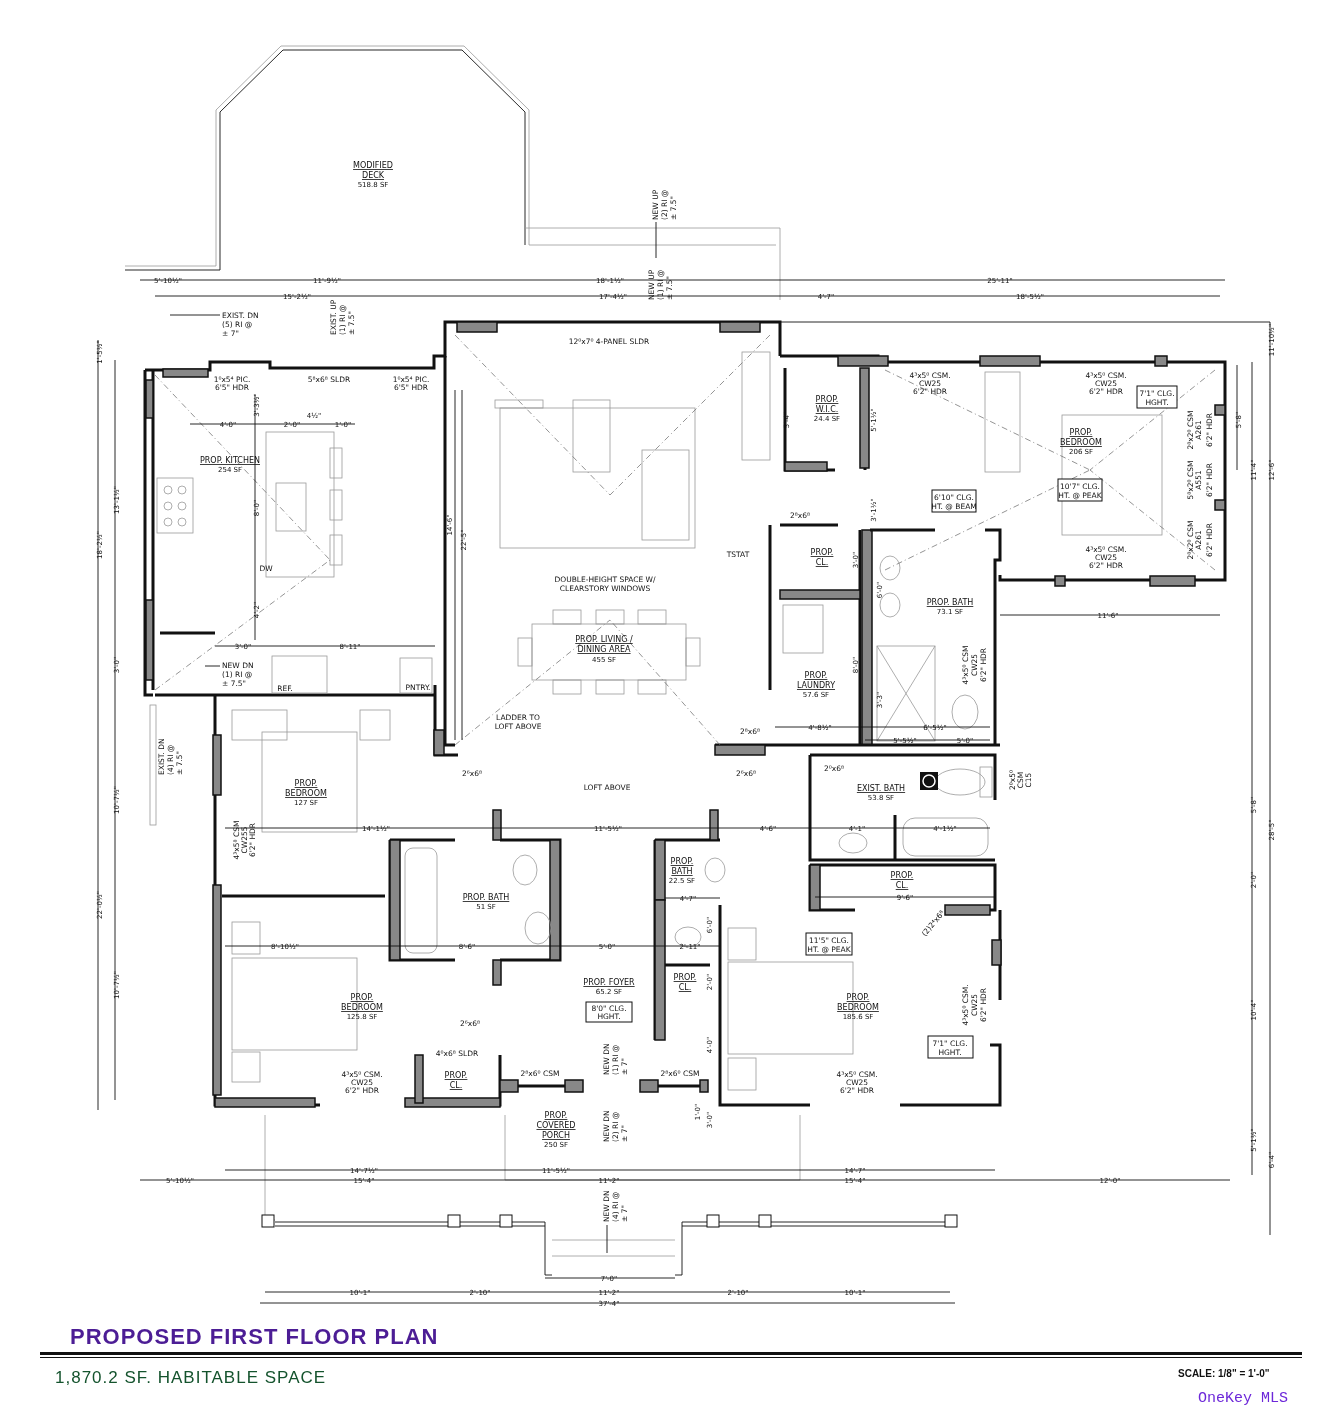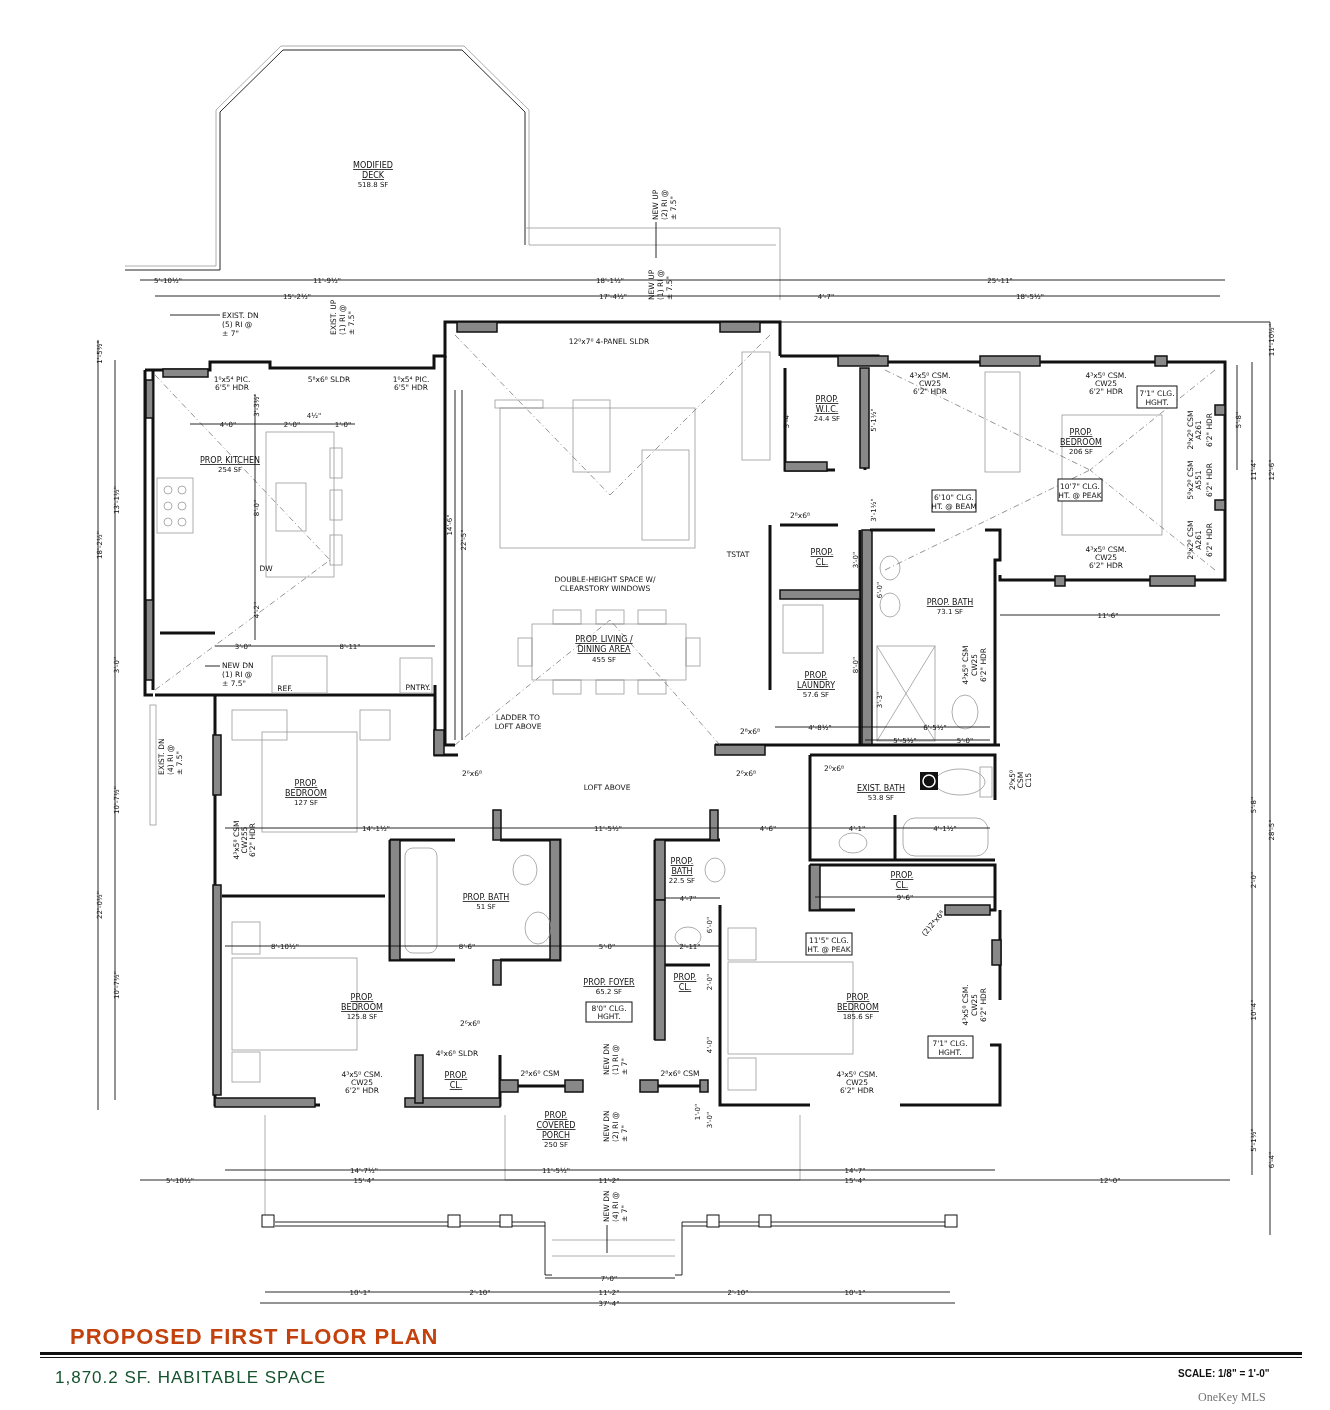--- a/index.html
+++ b/index.html
@@ -11,29 +11,29 @@
   .sf  { font-family: "DejaVu Sans", sans-serif; font-size: 7px; fill: #111; }
   .dim { font-family: "DejaVu Sans", sans-serif; font-size: 7px; fill: #111; }
   .wall { fill: none; stroke: #111; stroke-width: 3; }
   .wallg { fill: #888; stroke: #111; stroke-width: 1.5; }
   .thin { fill: none; stroke: #999; stroke-width: 0.8; }
   .dline { stroke: #111; stroke-width: 0.9; fill: none; }
   .dash { stroke: #666; stroke-width: 0.7; stroke-dasharray: 6 3 1 3; fill: none; }
   .box { fill: #fff; stroke: #111; stroke-width: 1; }
   .title-block { position: absolute; left: 0; top: 1310px; width: 1330px; height: 100px; }
   .plan-title { position: absolute; left: 70px; top: 14px; font-family: "Liberation Sans", sans-serif;
-                font-weight: bold; font-size: 22px; letter-spacing: 1px; color: #c2410c; }
+                font-weight: bold; font-size: 22px; letter-spacing: 1px; color: #4c1d95; }
   .title-rule1 { position: absolute; left: 40px; top: 42px; width: 1262px; height: 3px; background: #111; }
   .title-rule2 { position: absolute; left: 40px; top: 47px; width: 1262px; height: 1px; background: #111; }
   .habitable { position: absolute; left: 55px; top: 58px; font-family: "Liberation Sans", sans-serif;
                font-size: 17px; letter-spacing: 1px; color: #14532d; }
   .scale { position: absolute; left: 1178px; top: 58px; font-family: "Liberation Sans", sans-serif;
            font-size: 10px; font-weight: bold; color: #111; }
-  .watermark { position: absolute; left: 1198px; top: 80px; font-family: Liberation Serif, serif;
-               font-size: 12px; color: #737373; }
+  .watermark { position: absolute; left: 1198px; top: 80px; font-family: Liberation Mono, monospace;
+               font-size: 15px; color: #6d28d9; }
 </style>
 </head>
 <body>
 
 <svg id="plan" viewBox="0 0 1330 1410" xmlns="http://www.w3.org/2000/svg">
 
   <g>
     <polyline class="dline" points="125,270 220,270 220,112 283,50 462,50 525,112 525,245"></polyline>
     <polyline class="thin" points="125,266 216,266 216,110 281,46 464,46 529,110 529,245"></polyline>
     <polyline class="thin" points="525,228 780,228 780,300"></polyline>

